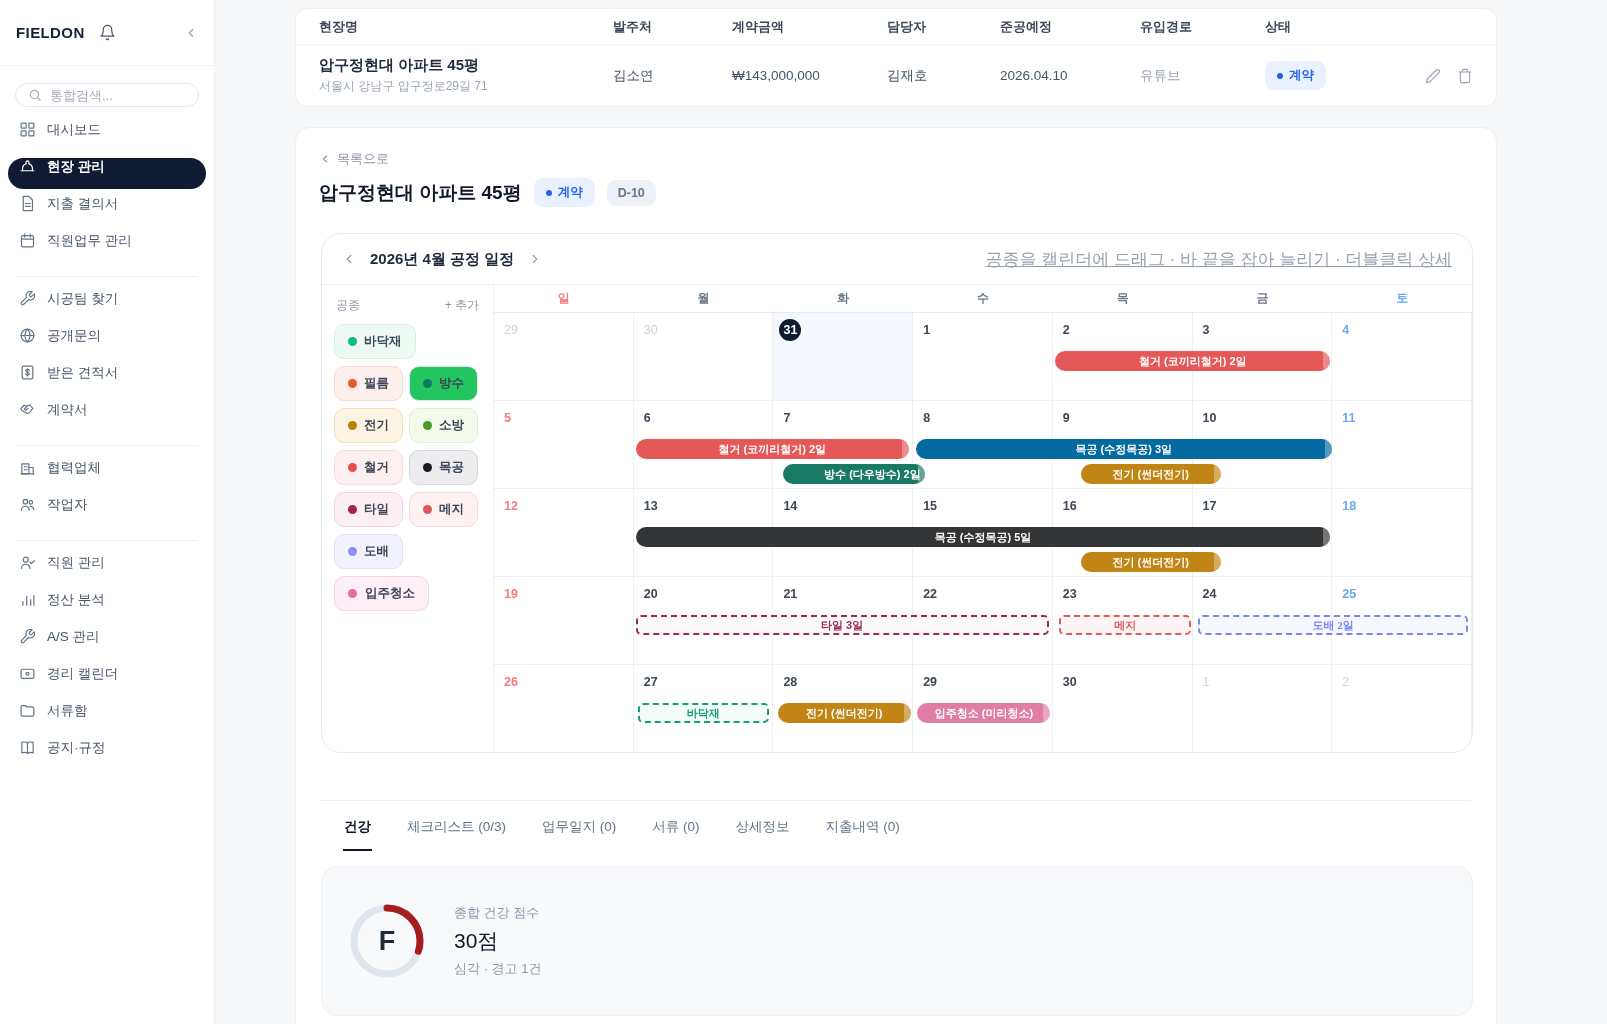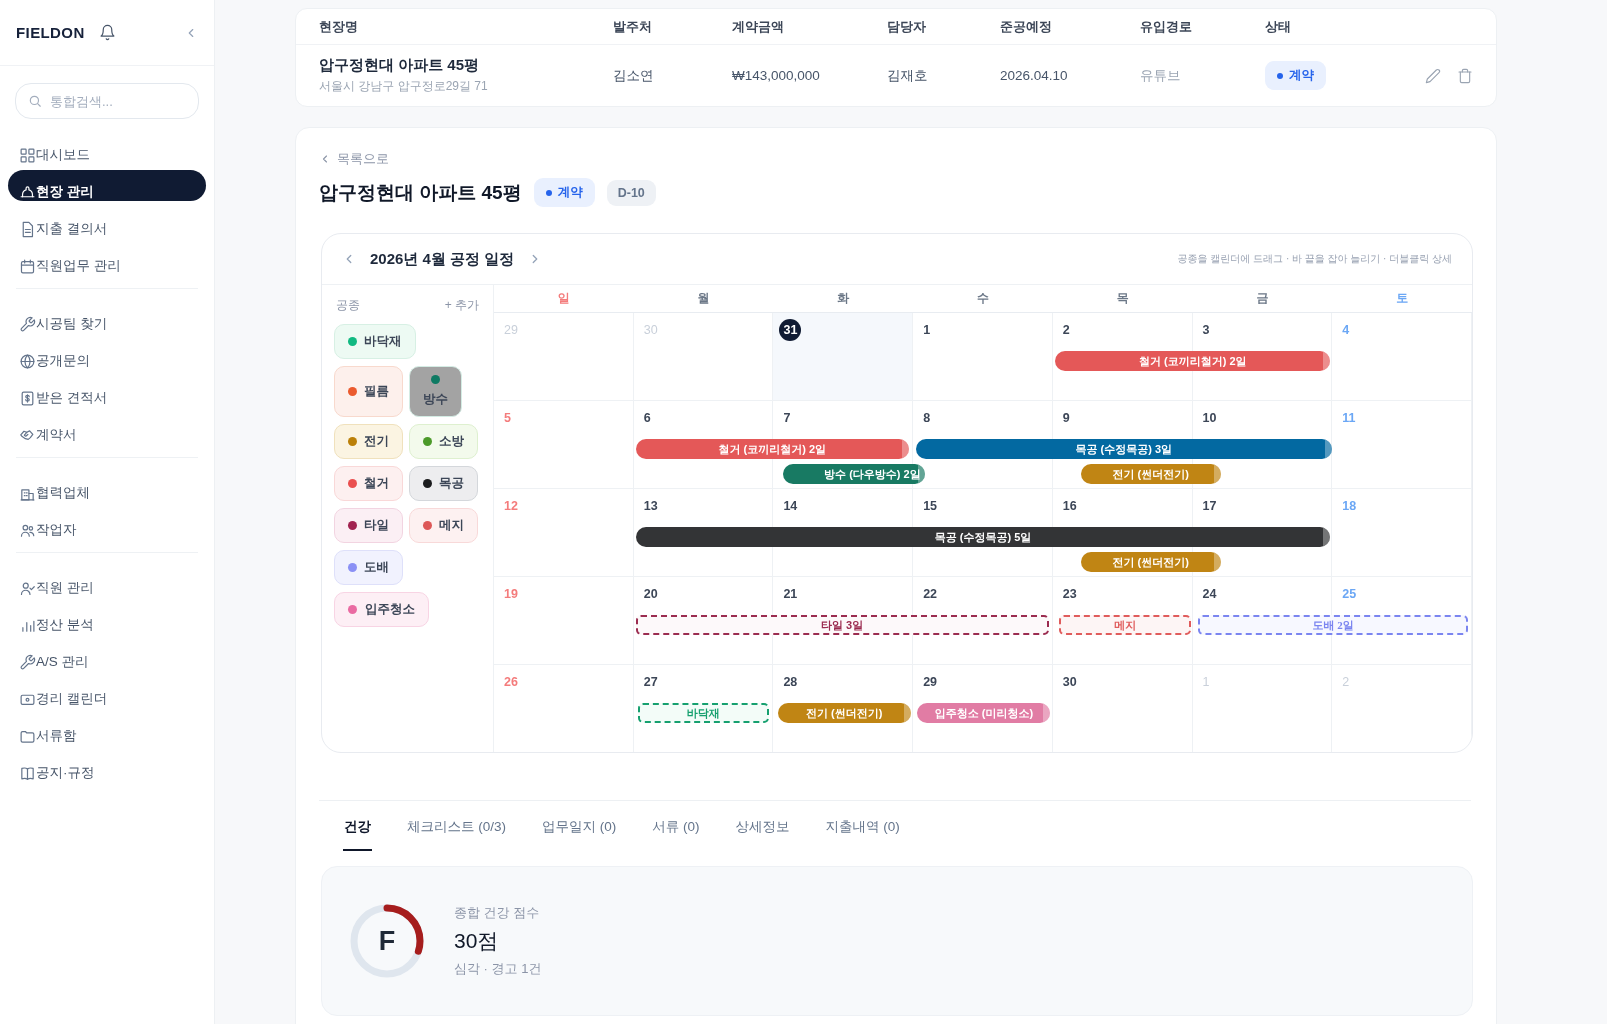--- a/index.html
+++ b/index.html
@@ -6,27 +6,27 @@
   html,body { width:1607px; height:1024px; overflow:hidden; background:#f7f8fa;
     font-family:"Liberation Sans","DejaVu Sans",sans-serif; color:#334155; }
 
   
   .sidebar { position:absolute; left:0; top:0; width:215px; height:1024px; background:#fff;
     border-right:1px solid #edf0f3; z-index:5; }
   .sb-header { height:66px; display:flex; align-items:center; padding:8px 16px; border-bottom:1px solid #f0f2f5; }
   .brand { font-size:15px; font-weight:bold; letter-spacing:.4px; color:#16213a; }
   .sb-bell { margin-left:14px; color:#475569; display:flex; cursor:pointer; }
   .sb-collapse { margin-left:auto; color:#94a3b8; display:flex; cursor:pointer; }
-  .sb-search { margin:17px 15px 14px; height:36px; border:1px solid #e3e8ee; border-radius:16px;
+  .sb-search { margin:17px 15px 14px; height:24px; border:1px solid #e3e8ee; border-radius:16px;
     display:flex; align-items:center; padding:0 12px; gap:8px; color:#a3adbd; background:#fff; }
   .sb-search input { border:none; outline:none; font-size:13px; color:#64748b; width:120px;
     font-family:inherit; background:transparent; }
   .sb-search input::placeholder { color:#a3adbd; }
   .sb-nav { padding:0 8px; }
-  .nav-item { height:31px; display:flex; align-items:flex-end; padding:0 11px;
+  .nav-item { height:31px; display:flex; align-items:flex-start; gap:11px; padding:0 11px;
     border-radius:16px; margin-bottom:6px; color:#475569; font-size:13.5px; cursor:pointer; }
   .nav-item .nav-ico { display:flex; color:#64748b; }
   .nav-item.active { background:#101b33; color:#fff; font-weight:bold; }
   .nav-item.active .nav-ico { color:#fff; }
   .nav-divider { height:1px; background:#eef1f4; margin:13px 8px; }
   svg { display:block; }
 
   
   .table-card { position:absolute; left:295px; top:8px; width:1202px; background:#fff;
     border:1px solid #edf0f3; border-radius:12px; overflow:hidden; }
@@ -54,21 +54,21 @@
   .detail-title { font-size:19px; font-weight:bold; color:#101828; }
   .badge-dday { background:#eef1f5; color:#64748b; font-size:12.5px; font-weight:bold;
     padding:6px 11px; border-radius:9px; }
 
   
   .cal-card { position:absolute; left:25px; top:105px; width:1152px; height:520px;
     border:1px solid #e8ebf0; border-radius:20px; overflow:hidden; background:#fff; }
   .cal-header { height:50px; display:flex; align-items:center; padding:0 20px; gap:14px; }
   .cal-nav { color:#94a3b8; cursor:pointer; display:flex; }
   .cal-title { font-size:15px; font-weight:bold; color:#1e293b; }
-  .cal-hint { margin-left:auto; font-size:10px; color:#97a0b1; }
+  .cal-hint { margin-left:auto; font-size:17px; color:#97a0b1;text-decoration:underline; }
   .cal-body { display:flex; height:470px; }
   .trade-panel { width:172px; border-right:1px solid #eef1f4; border-top:1px solid #eef1f4; padding:10px 12px; }
   .trade-panel-head { display:flex; align-items:center; justify-content:space-between;
     font-size:12px; color:#8b94a7; margin:2px 2px 10px; }
   .trade-add { cursor:pointer; }
   .trade-chips { display:flex; flex-wrap:wrap; gap:7px 6px; }
   .chip { display:inline-flex; align-items:center; gap:7px; font-size:12.5px; font-weight:bold;
     color:#3c4657; padding:8px 13px; border-radius:10px; border:1px solid transparent; cursor:grab; }
   .chip i { width:9px; height:9px; border-radius:50%; }
   .cal-grid { flex:1; display:flex; flex-direction:column; border-top:1px solid #eef1f4; }
@@ -377,21 +377,21 @@
         </div>
         <div class="trade-chips">
             <span class="chip" style="background: rgb(237, 250, 243); border-color: rgb(215, 240, 228);">
               <i style="background: rgb(16, 185, 129);"></i>
               <span>바닥재</span>
             </span>
             <span class="chip" style="background: rgb(253, 240, 236); border-color: rgb(248, 217, 205);">
               <i style="background: rgb(235, 90, 46);"></i>
               <span>필름</span>
             </span>
-            <span class="chip" style="background: #a3a3a3; border-color: rgb(212, 236, 228); flex-direction: column;">
+            <span class="chip" style="background: #22c55e; border-color: rgb(212, 236, 228);">
               <i style="background: rgb(14, 122, 99);"></i>
               <span>방수</span>
             </span>
             <span class="chip" style="background: rgb(251, 244, 226); border-color: rgb(240, 225, 188);">
               <i style="background: rgb(187, 128, 9);"></i>
               <span>전기</span>
             </span>
             <span class="chip" style="background: rgb(243, 250, 236); border-color: rgb(222, 240, 207);">
               <i style="background: rgb(76, 154, 42);"></i>
               <span>소방</span>

